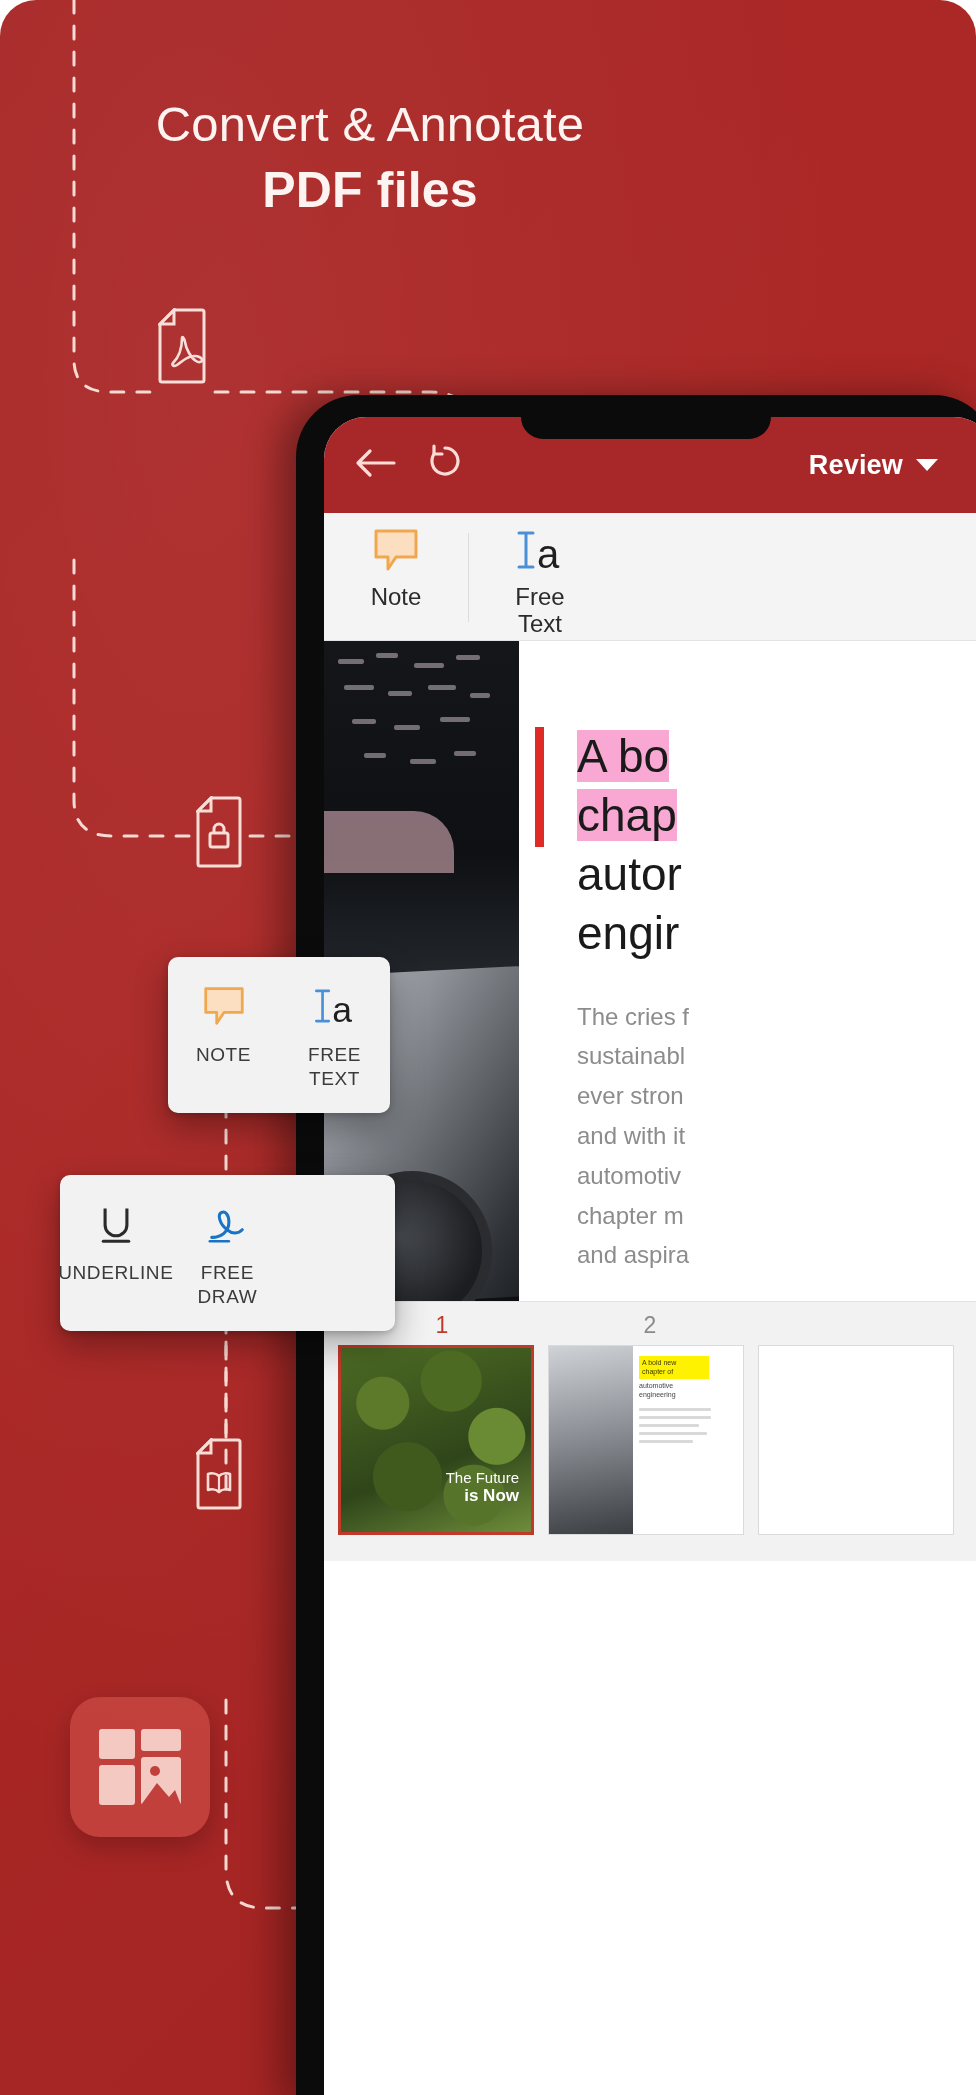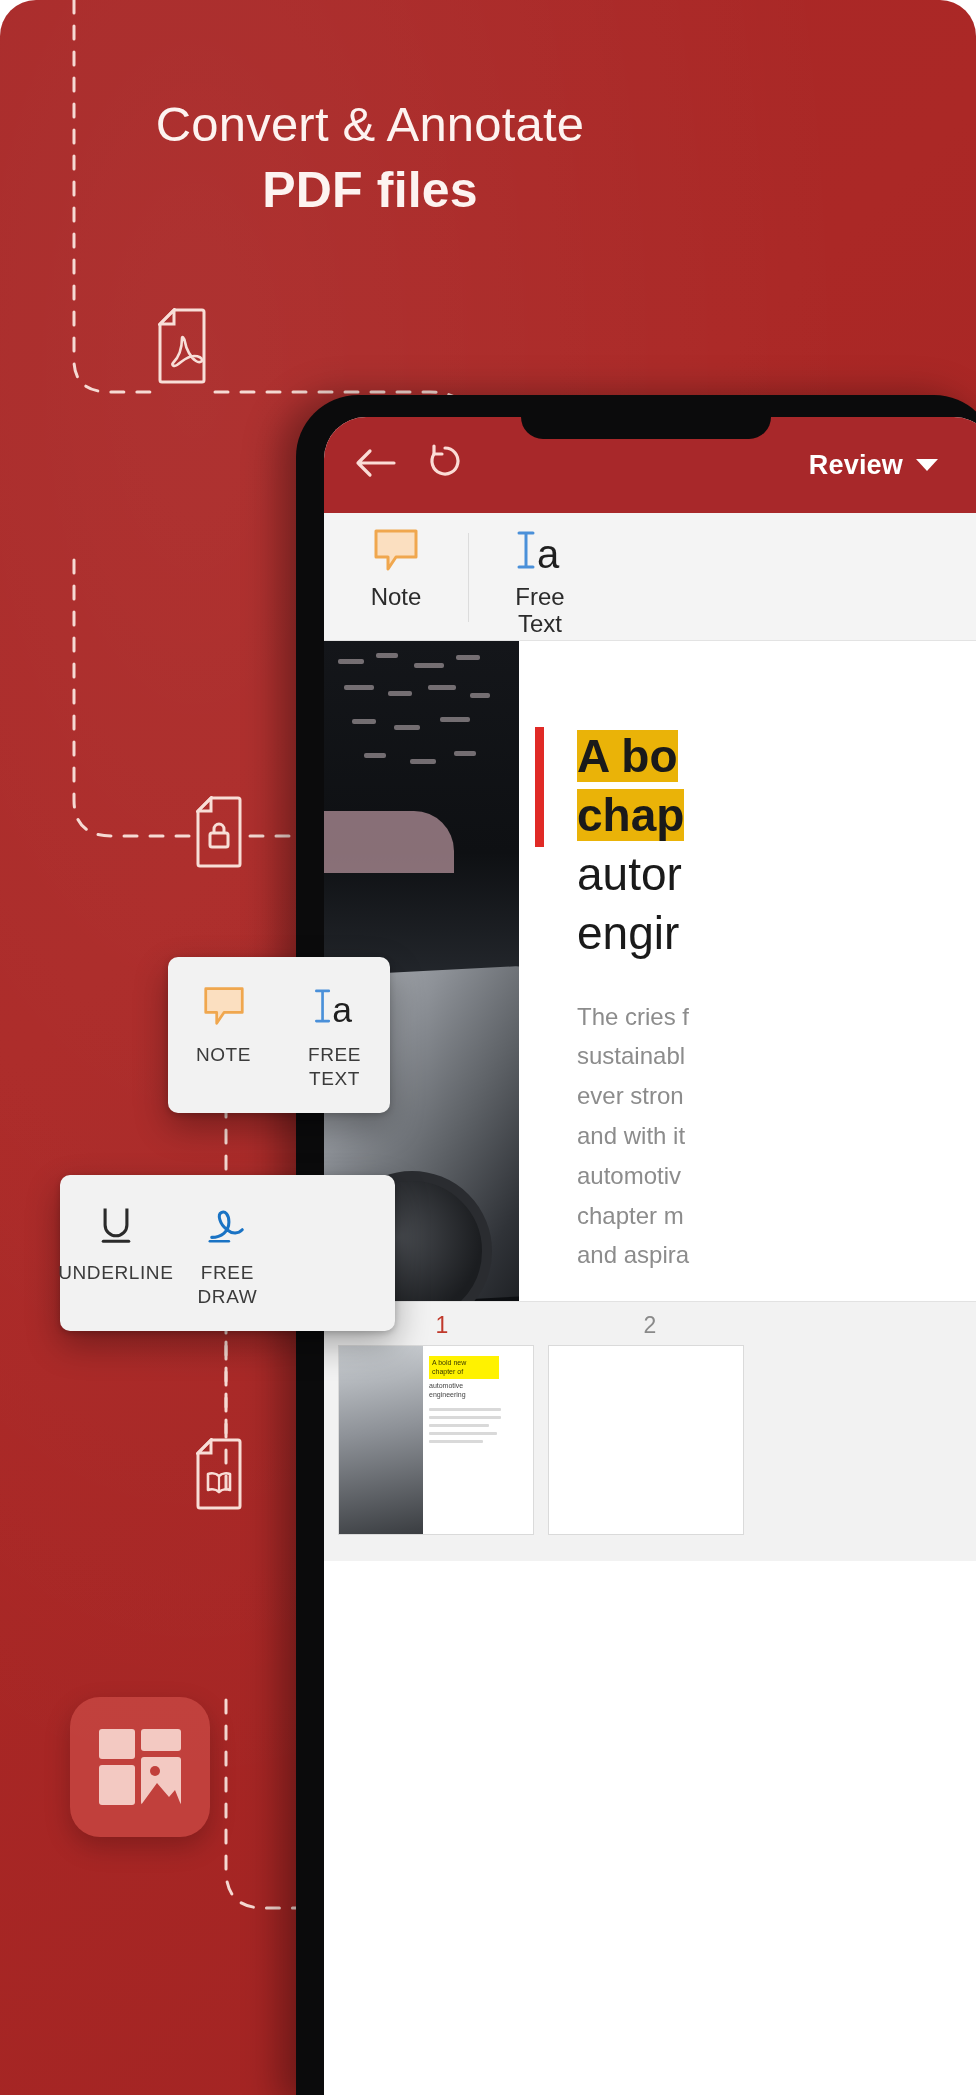--- a/index.html
+++ b/index.html
@@ -107,21 +107,21 @@
     border:10px solid #2a2c30;
   }
   #pagecontent { flex:1; padding:86px 0 0 58px; position:relative; }
   .redbar {
     position:absolute; left:16px; top:86px; width:9px; height:120px; background:#e02a26;
   }
   #heading {
     font-size:46px; line-height:1.28; color:#1a1a1a; font-weight:400;
     width:420px; white-space:nowrap;
   }
-  #heading .hi { background:#eab308;font-weight:bold; }
+  #heading .hi { background:#f9a8d4; }
   #body {
     margin-top:34px; font-size:24px; line-height:1.66; color:#8c8c8c;
     width:420px; white-space:nowrap;
   }
 
   
   #thumbs {
     position:relative; background:#f2f2f2; padding:10px 0 0 0; height:260px;
     border-top:1px solid #e2e2e2;
   }
@@ -327,20 +327,27 @@
         </div>
       </div>
     </div>
 
     <div id="thumbs">
       <div id="thumbnums">
         <span class="n active">1</span>
         <span class="n">2</span>
       </div>
       <div id="thumbrow">
+        <div class="thumb sel">
+          <div class="th-forest"></div>
+          <div class="th-cap">
+            <div class="a">The Future</div>
+            <div class="b">is Now</div>
+          </div>
+        </div>
         <div class="thumb">
           <div class="th-doc">
             <div class="th-car"></div>
             <div style="margin-left:78px;">
               <div class="yel">
                 <span>A bold new</span><br>
                 <span>chapter of</span>
               </div>
               <div style="font-size:7px;color:#444;line-height:1.35;margin-top:2px;width:72px;">
                 <span>automotive</span><br>

